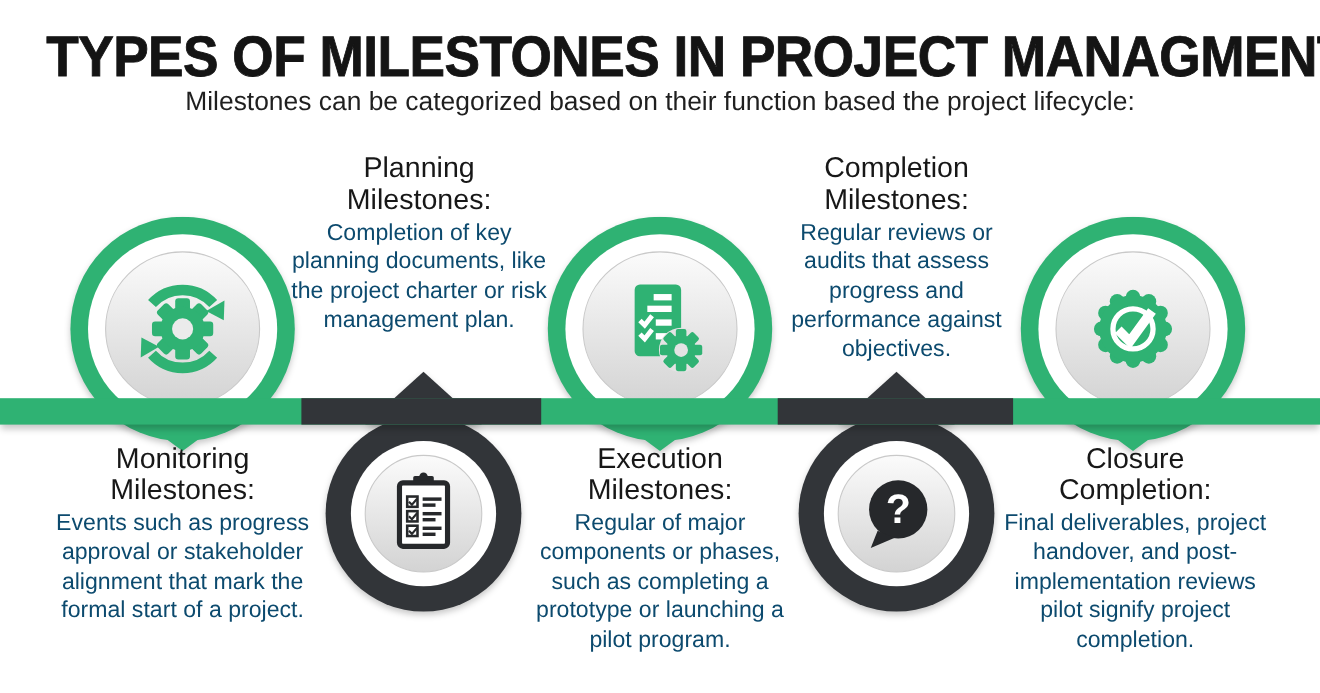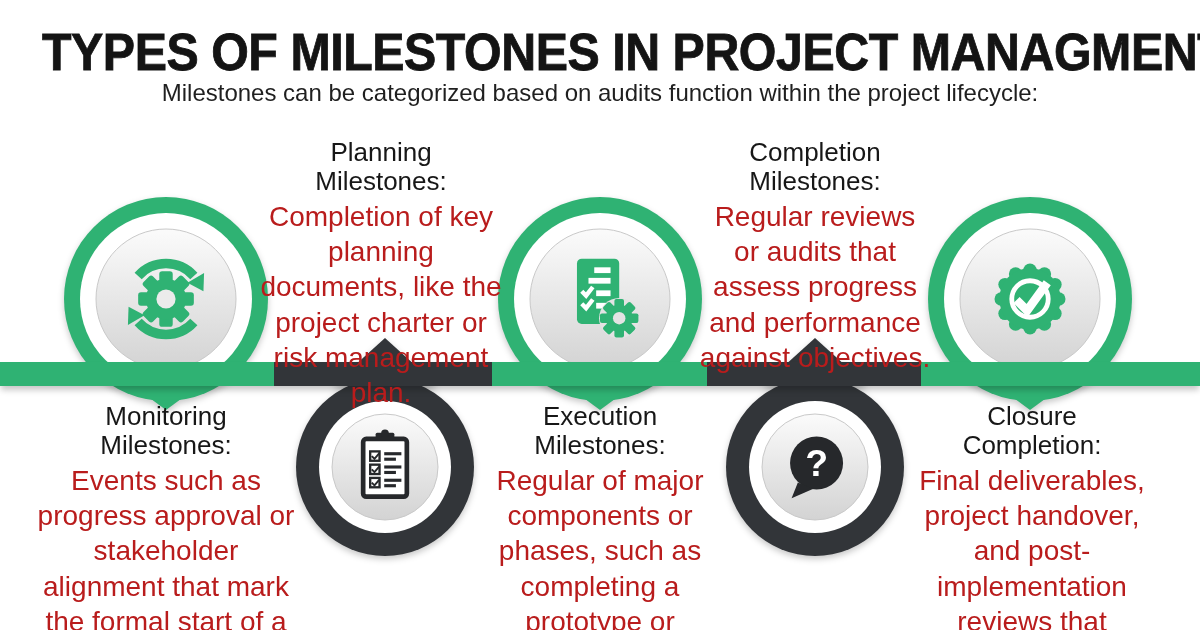--- a/index.html
+++ b/index.html
@@ -30,38 +30,38 @@
   .pin{position:absolute;filter:drop-shadow(0 3px 3px rgba(0,0,0,.22));}
   .pin-under-bar{z-index:1;}
   .bar-layer{z-index:2;}
   .text-layer{z-index:3;}
   
   .text-block{position:absolute;text-align:center;}
   .m-heading{
     font-size:26px;font-weight:normal;line-height:1.13;color:#171717;
     max-width:182px;margin:0 auto 2px auto;
   }
-  .m-desc{font-size:28px;line-height:1.26;color:#b91c1c;}
+  .m-desc{font-size:21px;line-height:1.26;color:#0c4a6e;}
 </style>
 </head>
 <body>
 
 <div id="canvas">
 
   <svg width="0" height="0" style="position:absolute" aria-hidden="true">
     <defs>
       <linearGradient id="discGrad" x1="0" y1="0" x2="0" y2="1">
         <stop offset="0" stop-color="#fbfbfb"></stop>
         <stop offset="1" stop-color="#d3d3d3"></stop>
       </linearGradient>
     </defs>
   </svg>
 
   <div class="title">TYPES OF MILESTONES IN PROJECT MANAGMENT</div>
-  <div class="subtitle">Milestones can be categorized based on audits function within the project lifecycle:</div>
+  <div class="subtitle">Milestones can be categorized based on their function based the project lifecycle:</div>
 
   <svg class="pin pin-under-bar" style="left:56px;top:197px" width="220" height="240" viewBox="0 0 220 240">
     <polygon points="38,160 182,160 110,213" fill="#2fb273"></polygon>
     <circle cx="110" cy="102" r="102" fill="#2fb273"></circle>
     <circle cx="110" cy="102" r="86" fill="#ffffff"></circle>
     <circle cx="110" cy="102" r="70" fill="url(#discGrad)" stroke="#c9c9c9" stroke-width="1"></circle>
     <g transform="translate(62,54) scale(0.96)">
       <path d="M21,26 A39,39 0 0 1 79,26" fill="none" stroke="#2fb273" stroke-width="10"></path>
       <path d="M0,-10 L16,0 L0,10 Z" transform="translate(81,28) rotate(60)" fill="#2fb273"></path>
       <path d="M79,74 A39,39 0 0 1 21,74" fill="none" stroke="#2fb273" stroke-width="10"></path>
@@ -186,16 +186,16 @@
     <div class="m-desc">Regular of major components or phases, such as completing a prototype or launching a pilot program.</div>
   </div>
 
   <div class="text-block text-layer" style="left:699px;top:138px;width:232px">
     <div class="m-heading">Completion Milestones:</div>
     <div class="m-desc">Regular reviews or audits that assess progress and performance against objectives.</div>
   </div>
 
   <div class="text-block text-layer" style="left:906px;top:402px;width:252px">
     <div class="m-heading">Closure Completion:</div>
-    <div class="m-desc">Final deliverables, project handover, and post-implementation reviews that handover project completion.</div>
+    <div class="m-desc">Final deliverables, project handover, and post-implementation reviews pilot signify project completion.</div>
   </div>
 
 </div>
 
 </body></html>

